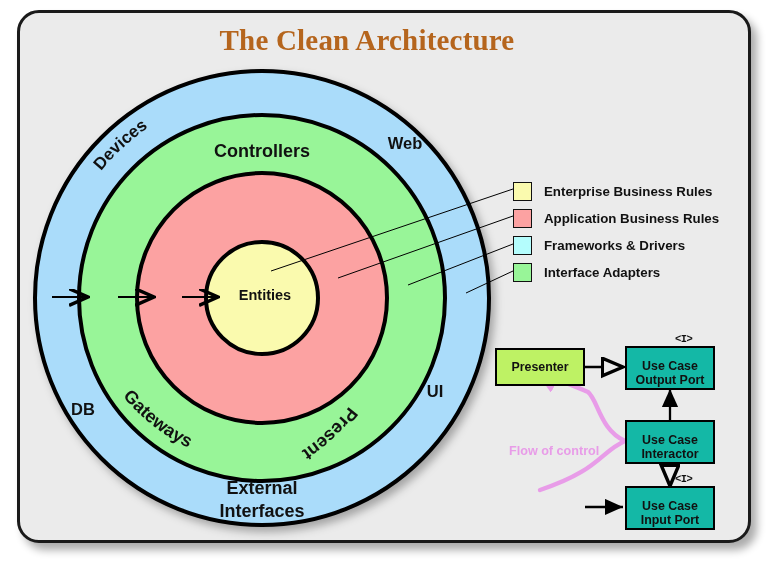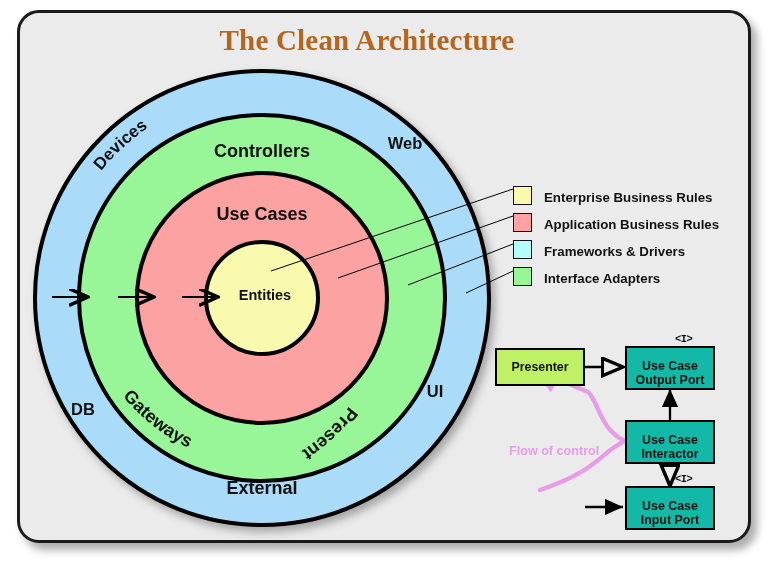--- a/index.html
+++ b/index.html
@@ -53,21 +53,21 @@
   }
   
   #legend {
     position: absolute;
     left: 513px;
     top: 178px;
     width: 250px;
   }
   .legend-row {
     display: flex;
-    align-items: flex-end;
+    align-items: center;
     height: 27px;
   }
   .swatch {
     width: 19px;
     height: 19px;
     border: 1.6px solid #111;
     box-sizing: border-box;
     flex: 0 0 auto;
   }
   .legend-label {
@@ -175,22 +175,22 @@
     </text>
     <text font-family="Liberation Sans, sans-serif" font-size="18" font-weight="bold" fill="#111">
       <textPath href="#arcPresenters" startOffset="2%">Presenters</textPath>
     </text>
   </svg>
 
   <div class="ringtext" style="left:370px; top:134px; width:70px;">Web</div>
   <div class="ringtext" style="left:58px; top:400px; width:50px;">DB</div>
   <div class="ringtext" style="left:415px; top:382px; width:40px;">UI</div>
   <div class="ringtext big" style="left:192px; top:478px; width:140px;">External</div>
+  <div class="ringtext big" style="left:182px; top:501px; width:160px;">Interfaces</div>
   <div class="ringtext big" style="left:182px; top:141px; width:160px;">Controllers</div>
-  <div class="ringtext big" style="left:192px; top:204px; width:140px;">Use Cases</div>
   <div class="ringtext small" style="left:222px; top:287px; width:86px;">Entities</div>
 
   <div id="legend">
     <div class="legend-row">
       <div class="swatch" style="background:#fafaae"></div>
       <div class="legend-label">Enterprise Business Rules</div>
     </div>
     <div class="legend-row">
       <div class="swatch" style="background:#fca2a2"></div>
       <div class="legend-label">Application Business Rules</div>

